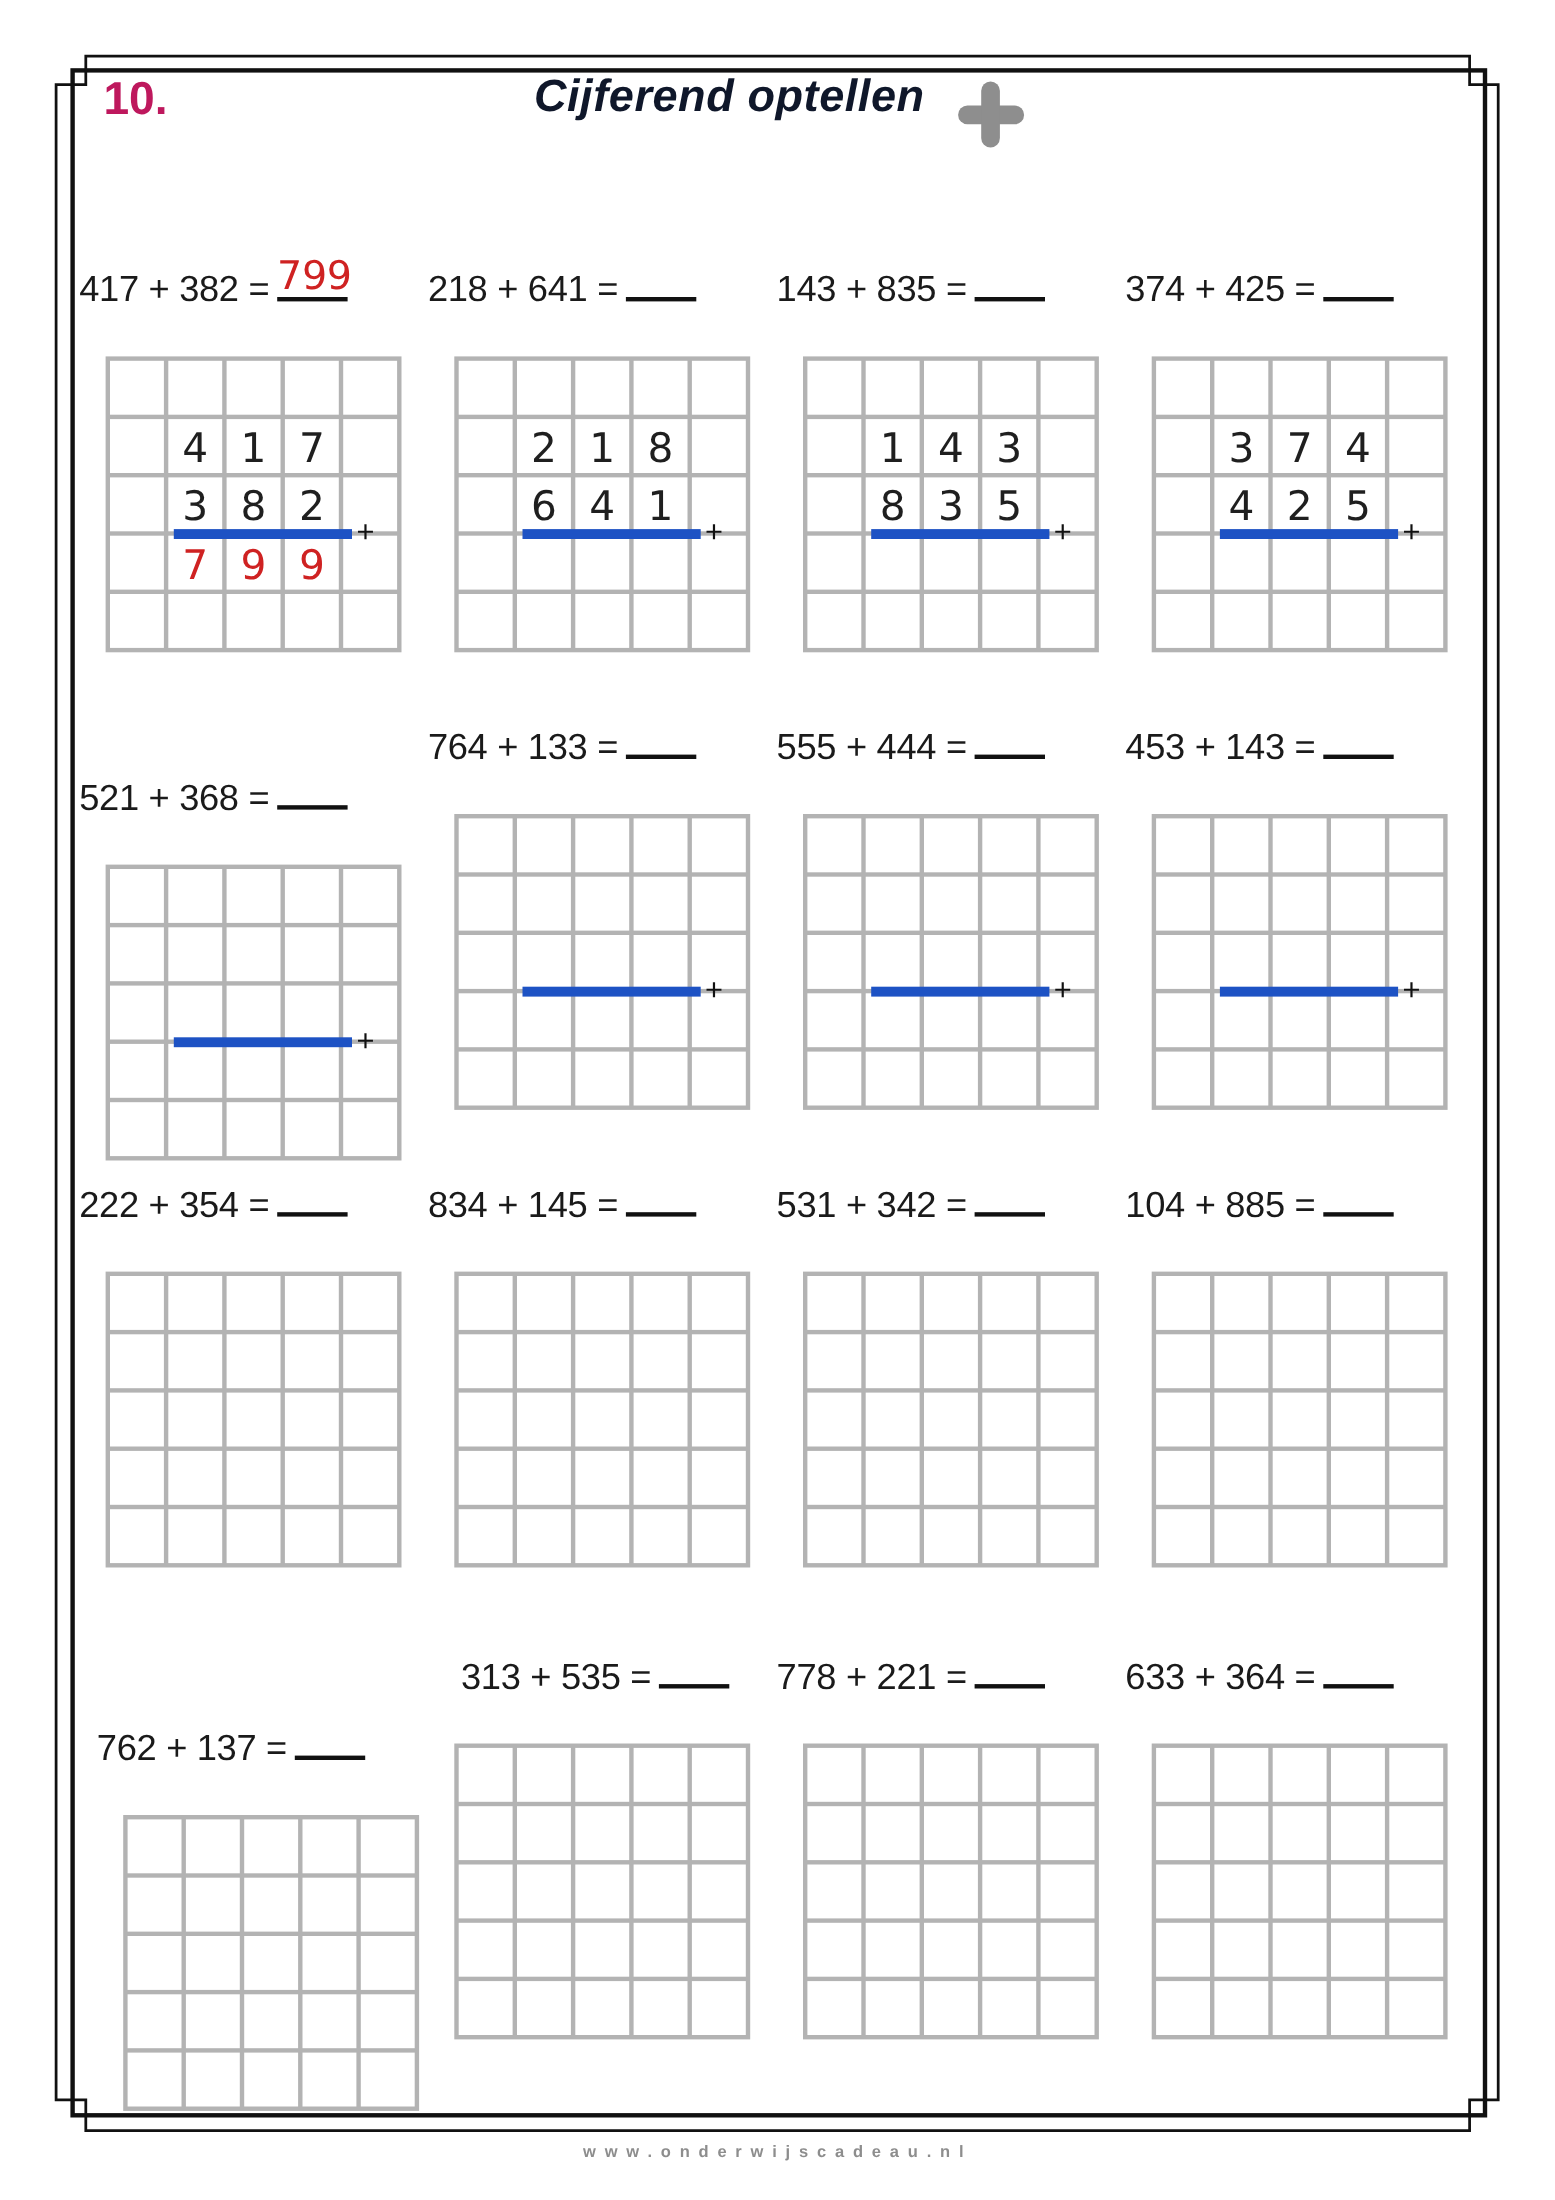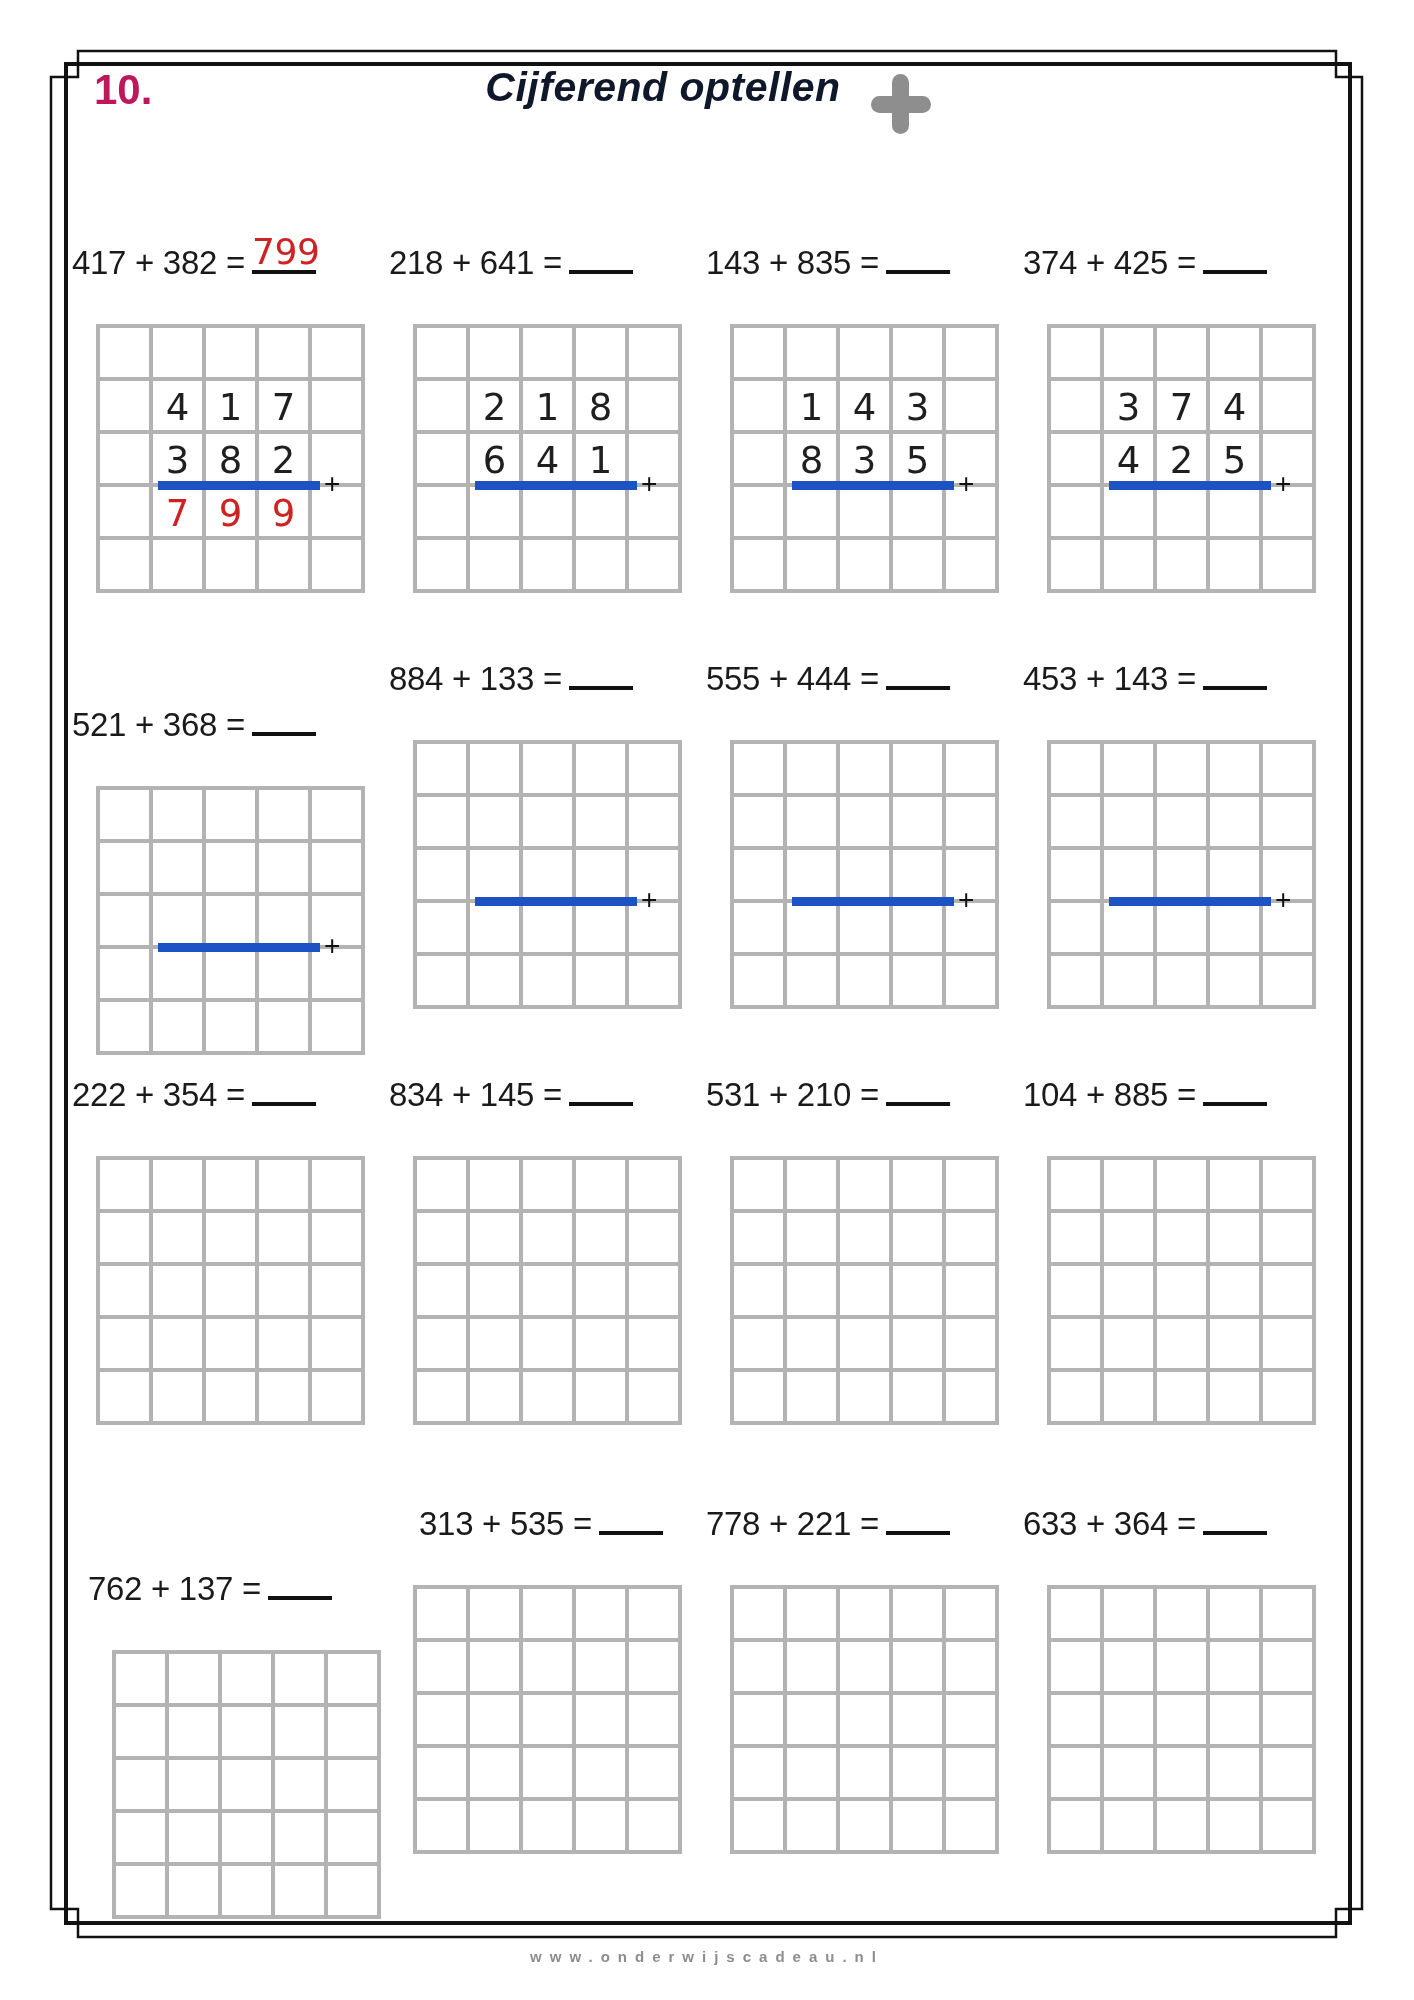--- a/index.html
+++ b/index.html
@@ -214,21 +214,21 @@
           <div class="cell"></div>
           <div class="cell"></div>
           <div class="cell"></div>
           <div class="cell"></div>
           <div class="cell"></div>
           <div class="sumline"></div>
           <span class="plus-small">+</span>
         </div>
   </div>
       <div class="problem" style="left: 389px; top: 660px;">
-    <div class="equation"><span class="expr">884 + 133 =</span><span class="blank"><span class="ans"></span></span></div>
+    <div class="equation"><span class="expr">764 + 133 =</span><span class="blank"><span class="ans"></span></span></div>
     <div class="grid">
           <div class="cell"></div>
           <div class="cell"></div>
           <div class="cell"></div>
           <div class="cell"></div>
           <div class="cell"></div>
           <div class="cell"></div>
           <div class="cell"></div>
           <div class="cell"></div>
           <div class="cell"></div>
@@ -370,21 +370,21 @@
           <div class="cell"></div>
           <div class="cell"></div>
           <div class="cell"></div>
           <div class="cell"></div>
           <div class="cell"></div>
           <div class="cell"></div>
           <div class="cell"></div>
         </div>
   </div>
       <div class="problem" style="left: 706px; top: 1076px;">
-    <div class="equation"><span class="expr">531 + 210 =</span><span class="blank"><span class="ans"></span></span></div>
+    <div class="equation"><span class="expr">531 + 342 =</span><span class="blank"><span class="ans"></span></span></div>
     <div class="grid">
           <div class="cell"></div>
           <div class="cell"></div>
           <div class="cell"></div>
           <div class="cell"></div>
           <div class="cell"></div>
           <div class="cell"></div>
           <div class="cell"></div>
           <div class="cell"></div>
           <div class="cell"></div>

